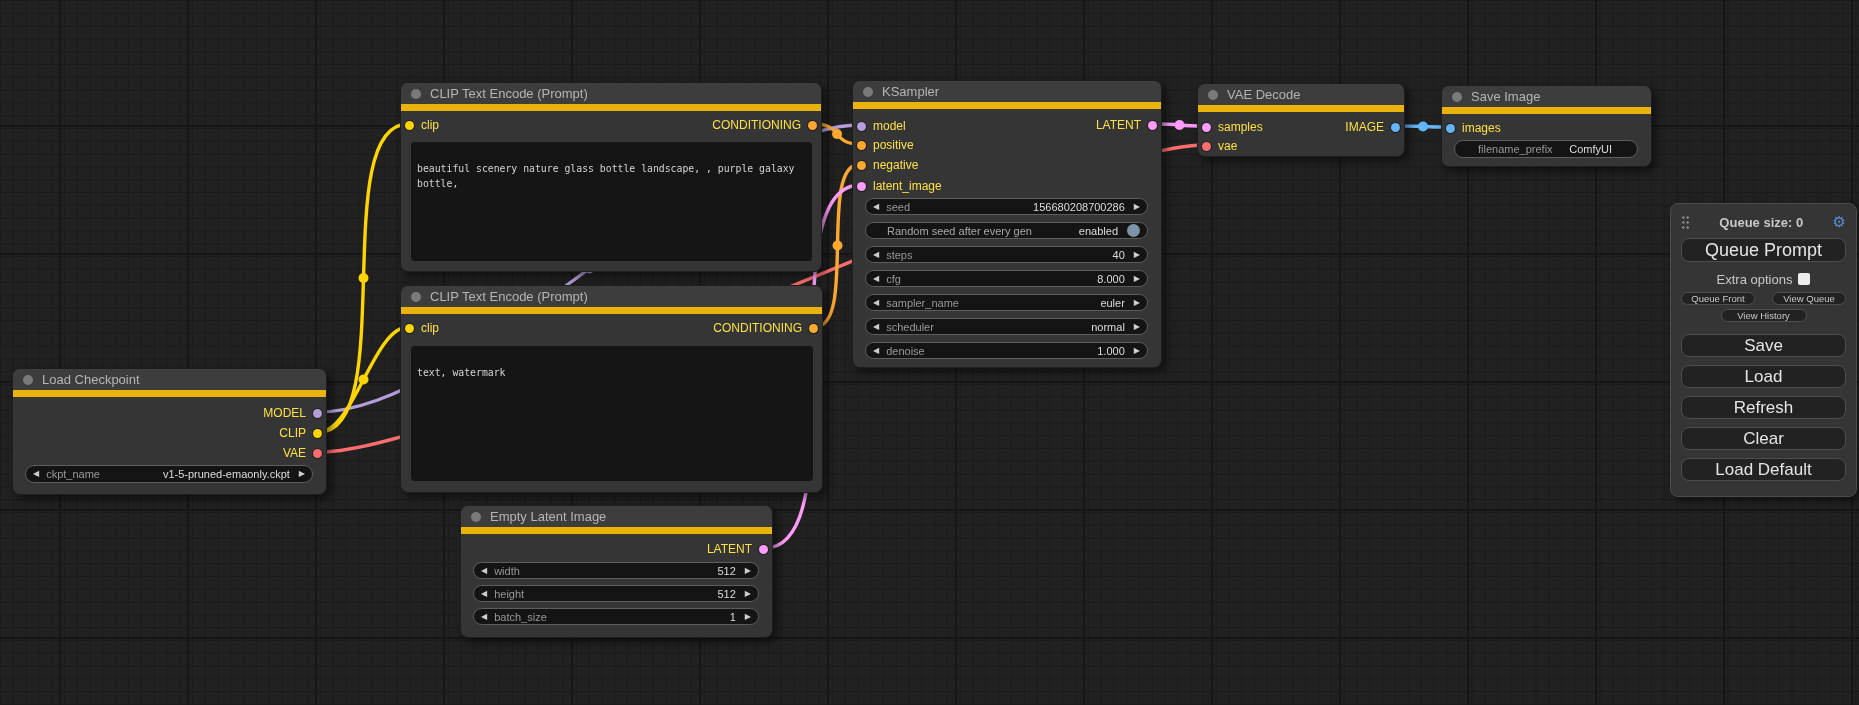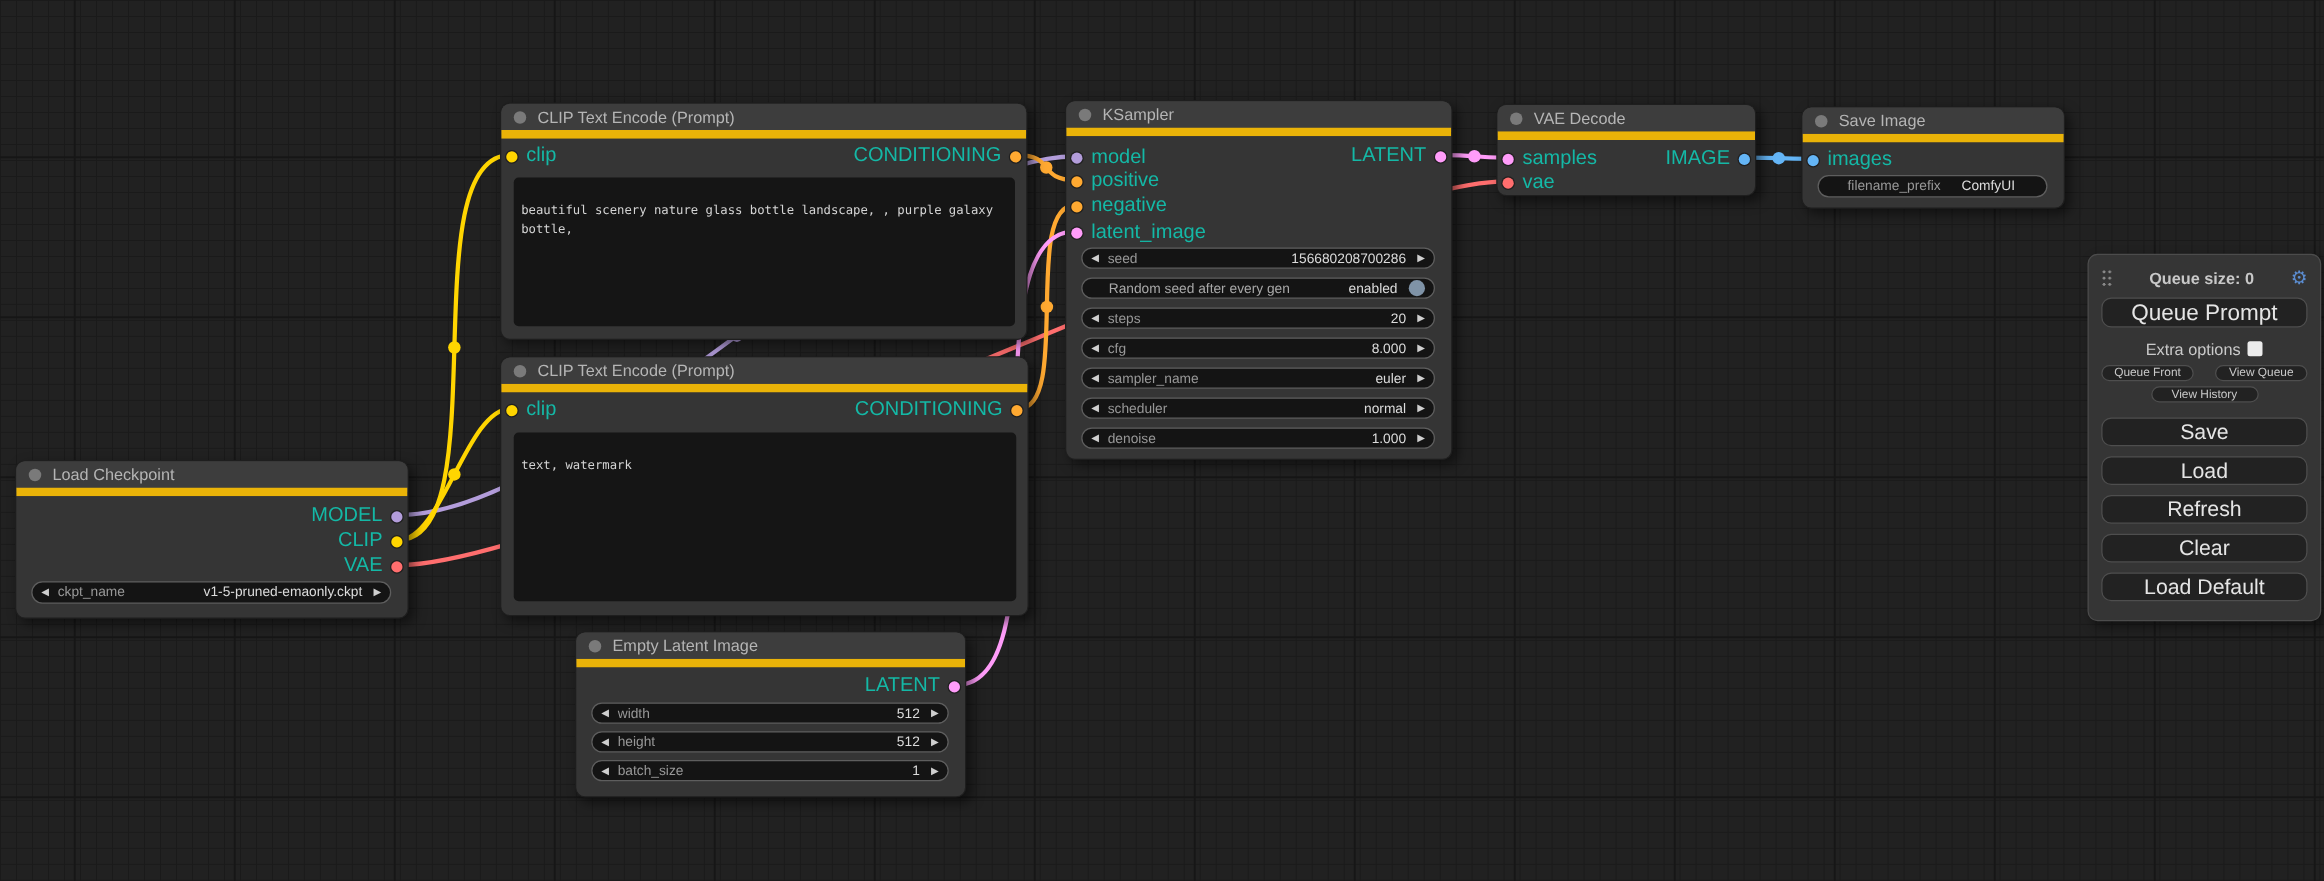--- a/index.html
+++ b/index.html
@@ -26,21 +26,21 @@
     position:absolute;left:0;right:0;top:0;height:28px;box-sizing:border-box;
     background:#3d3d3d;border-radius:7px 7px 0 0;border-bottom:7px solid #eab308;
     display:flex;align-items:center;padding-left:10px;gap:9px;
   }
   .title-dot{width:10px;height:10px;border-radius:50%;background:#7a7a7a;flex:0 0 auto;}
   .title-text{font-size:13px;color:#b5b5b5;white-space:nowrap;}
   .slot-row{position:absolute;left:0;right:0;height:16px;}
   .slot-dot{position:absolute;top:3.5px;width:9px;height:9px;border-radius:50%;box-shadow:0 0 0 1px rgba(0,0,0,.4);}
   .slot-dot.in{left:4px;}
   .slot-dot.out{right:4px;}
-  .slot-label{position:absolute;top:0;line-height:16px;font-size:16px;color:#14b8a6;white-space:nowrap;}
+  .slot-label{position:absolute;top:0;line-height:16px;font-size:12px;color:#fde047;white-space:nowrap;}
   .slot-label.in{left:20px;}
   .slot-label.out{right:20px;}
   .widget{
     position:absolute;left:12px;right:13px;box-sizing:border-box;
     background:#141414;border:1px solid #5e5e5e;border-radius:10px;
     display:flex;align-items:center;padding:0 7px;font-size:11px;overflow:hidden;
   }
   .widget .arrow{font-family:"DejaVu Sans",sans-serif;font-size:8px;color:#cfcfcf;flex:0 0 auto;line-height:1;}
   .widget .w-label{color:#989898;margin-left:7px;white-space:nowrap;}
   .widget .w-spacer{flex:1;}
@@ -214,21 +214,21 @@
       <div class="widget toggle" style="top: 141px; height: 17px; border-radius: 8.5px;">
         <span class="w-label">Random seed after every gen</span>
         <span class="w-spacer"></span>
         <span class="w-value">enabled</span>
         <span class="w-toggle"></span>
       </div>
       <div class="widget combo" style="top: 165px; height: 17px; border-radius: 8.5px;">
         <span class="arrow">◀</span>
         <span class="w-label">steps</span>
         <span class="w-spacer"></span>
-        <span class="w-value">20</span>
+        <span class="w-value">40</span>
         <span class="arrow">▶</span>
       </div>
       <div class="widget combo" style="top: 189px; height: 17px; border-radius: 8.5px;">
         <span class="arrow">◀</span>
         <span class="w-label">cfg</span>
         <span class="w-spacer"></span>
         <span class="w-value">8.000</span>
         <span class="arrow">▶</span>
       </div>
       <div class="widget combo" style="top: 213px; height: 17px; border-radius: 8.5px;">

